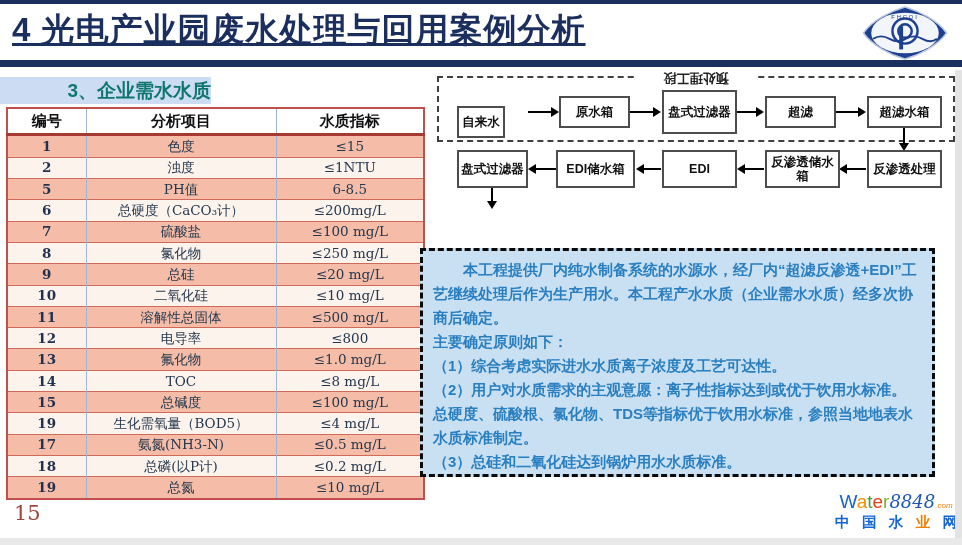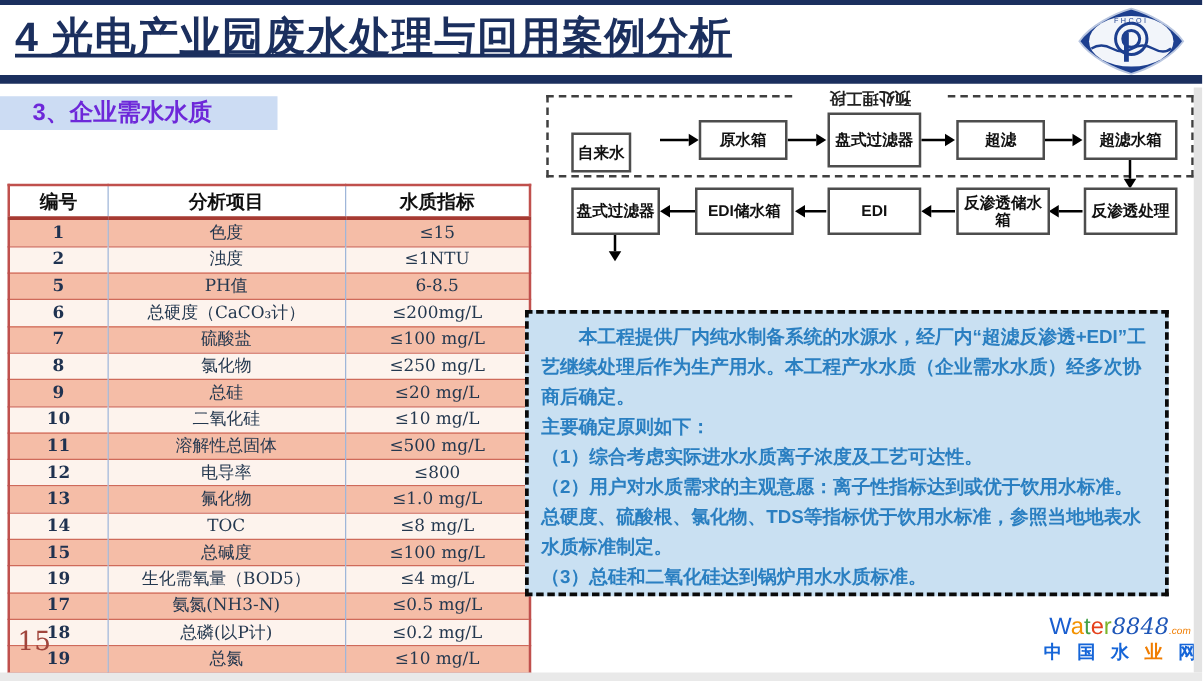--- a/index.html
+++ b/index.html
@@ -8,26 +8,26 @@
 
   
   .top-line{position:absolute;left:0;top:0;width:962px;height:4px;background:#1b2f5e;}
   .page-title{position:absolute;left:12px;top:8px;width:840px;font-size:33px;font-weight:bold;
               color:#1b2f5e;letter-spacing:1px;white-space:nowrap;text-decoration:underline;}
   .title-band{position:absolute;left:0;top:60px;width:962px;height:7px;background:#1b2f5e;}
   .badge{position:absolute;left:858px;top:5px;width:94px;height:56px;}
 
   
   .subtitle-chip{position:absolute;left:0;top:77px;width:196px;height:27px;background:#ccdcf3;
-                 color:#6d28d9;font-size:19px;font-weight:bold;line-height:27px;padding-left:26px;}
+                 color:#0f766e;font-size:19px;font-weight:bold;line-height:27px;padding-left:15px;text-align:right;}
 
   
   table.wq{position:absolute;left:6px;top:107px;width:419px;height:393px;border-collapse:collapse;
            table-layout:fixed;font-family:"DejaVu Serif","Liberation Serif",serif;
-           border:2px solid #c0504d;margin-top:40px;}
+           border:2px solid #c0504d;}
   table.wq col.c1{width:79px;} table.wq col.c2{width:190px;} table.wq col.c3{width:148px;}
   table.wq th{background:#ffffff;color:#101010;font-size:15px;font-weight:bold;height:24px;
               border-bottom:3px solid #a63a32;border-left:1px solid #9fb6d9;border-right:1px solid #9fb6d9;
               padding:0;line-height:1.1;}
   table.wq td{text-align:center;font-size:13.5px;color:#24384f;padding:0;line-height:1.1;
               border-top:1px solid #cf6a5a;border-left:1px solid #9fb6d9;border-right:1px solid #9fb6d9;}
   table.wq td.cno{font-weight:bold;color:#1f3250;}
   tr.pink{background:#f5bda7;} tr.lite{background:#fdf3ed;}
 
   .pagenum{position:absolute;left:14px;top:501px;font-size:21px;color:#a0453c;

